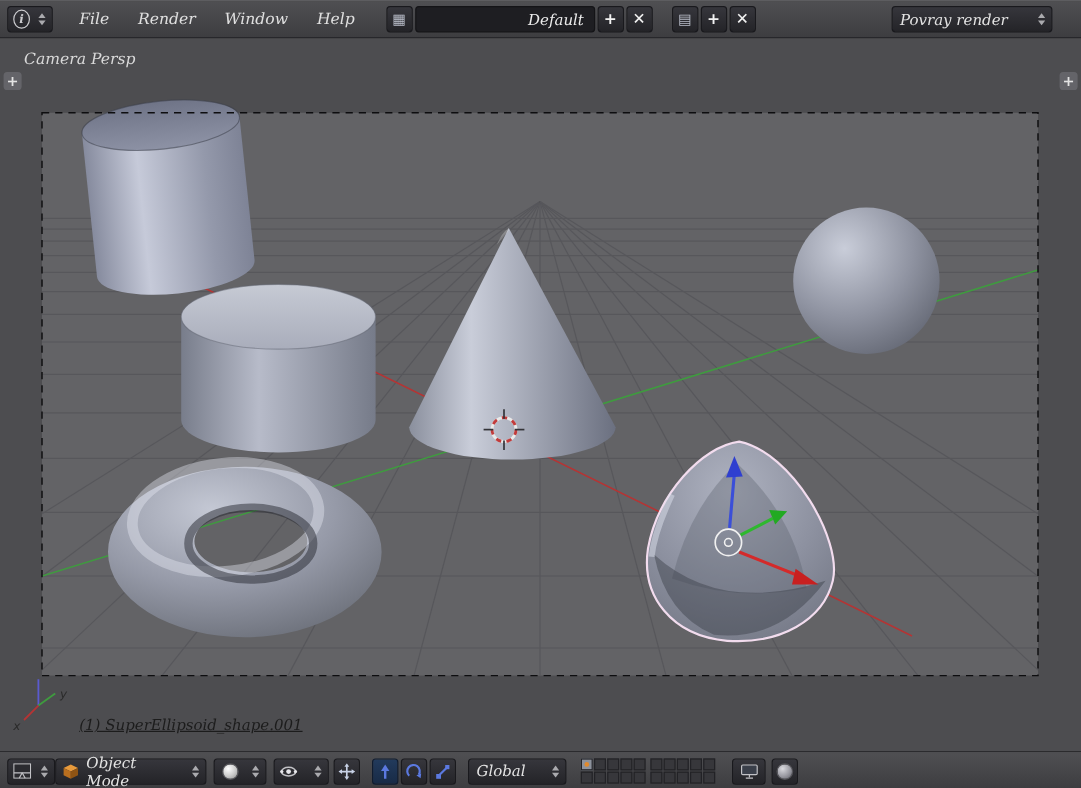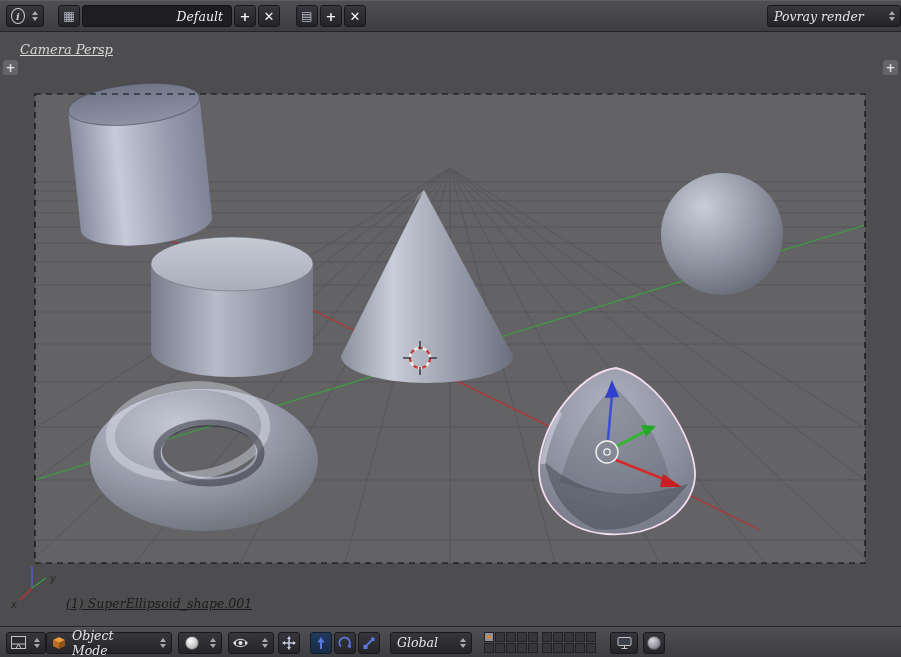--- a/index.html
+++ b/index.html
@@ -37,21 +37,21 @@
   .ddl { padding-left:6px; font:italic 12.5px "DejaVu Serif", serif; }
   .icon-circle {
     width:14px; height:14px; border:1.4px solid #cccccf; border-radius:50%;
     display:flex; align-items:center; justify-content:center;
     font:bold italic 10px "DejaVu Serif", serif; color:#cccccf; margin-left:4px;
   }
   .browse-glyph { font-size:12px; color:#b9bdc9; font-style:normal; }
   
   .viewport { position:absolute; top:32px; left:0; width:901px; height:595px; background:#4d4d50; }
   .viewport svg { position:absolute; top:0; left:0; }
-  .vp-label { position:absolute; left:20px; top:10px; font:italic 13px "DejaVu Serif", serif; color:#d9d9d9;text-decoration:underline; }
+  .vp-label { position:absolute; left:20px; top:10px; font:italic 13px "DejaVu Serif", serif; color:#d9d9d9; }
   .obj-label { position:absolute; left:66px; top:564px; font:italic 12.5px "DejaVu Serif", serif; color:#1c1c1c;text-decoration:underline; }
   .region-plus {
     position:absolute; top:28px; width:15px; height:15px; border-radius:3px;
     background:rgba(120,120,126,0.55); color:#e3e3e3; font:bold 12px "DejaVu Sans",sans-serif;
     display:flex; align-items:center; justify-content:center; cursor:pointer;
   }
   .region-plus.left { left:3px; } .region-plus.right { right:3px; }
   
   .mini-sphere {
     width:12px; height:12px; border-radius:50%; margin-left:6px;
@@ -70,38 +70,44 @@
 <body>
 
 <header class="bar top">
   <div class="hbtn" style="margin-left:6px; width:38px;">
     <span class="icon-circle">i</span>
     <span class="stp">
         <i class="up"></i>
         <i class="dn"></i>
       </span>
   </div>
+  <nav style="display:flex; margin-left:10px;">
+    <span class="menu">File</span>
+    <span class="menu">Render</span>
+    <span class="menu">Window</span>
+    <span class="menu">Help</span>
+  </nav>
   <div class="idblock" style="margin-left:14px;">
     <div class="hbtn sqbtn">
       <span class="browse-glyph">▦</span>
     </div>
     <div class="field" style="width:150px;">
       <span>Default</span>
     </div>
     <div class="hbtn sqbtn">+</div>
     <div class="hbtn sqbtn">✕</div>
   </div>
   <div class="idblock" style="margin-left:16px;">
     <div class="hbtn sqbtn">
       <span class="browse-glyph">▤</span>
     </div>
     <div class="hbtn sqbtn">+</div>
     <div class="hbtn sqbtn">✕</div>
   </div>
-  <div class="hbtn" style="margin-left:auto; margin-right:0; width:134px;text-align:center;">
+  <div class="hbtn" style="margin-left:auto; margin-right:24px; width:134px;text-align:center;">
     <span class="ddl">Povray render</span>
     <span class="stp">
         <i class="up"></i>
         <i class="dn"></i>
       </span>
   </div>
 </header>
 
 <div class="viewport">
   <svg width="901" height="595" viewBox="0 0 901 595">

